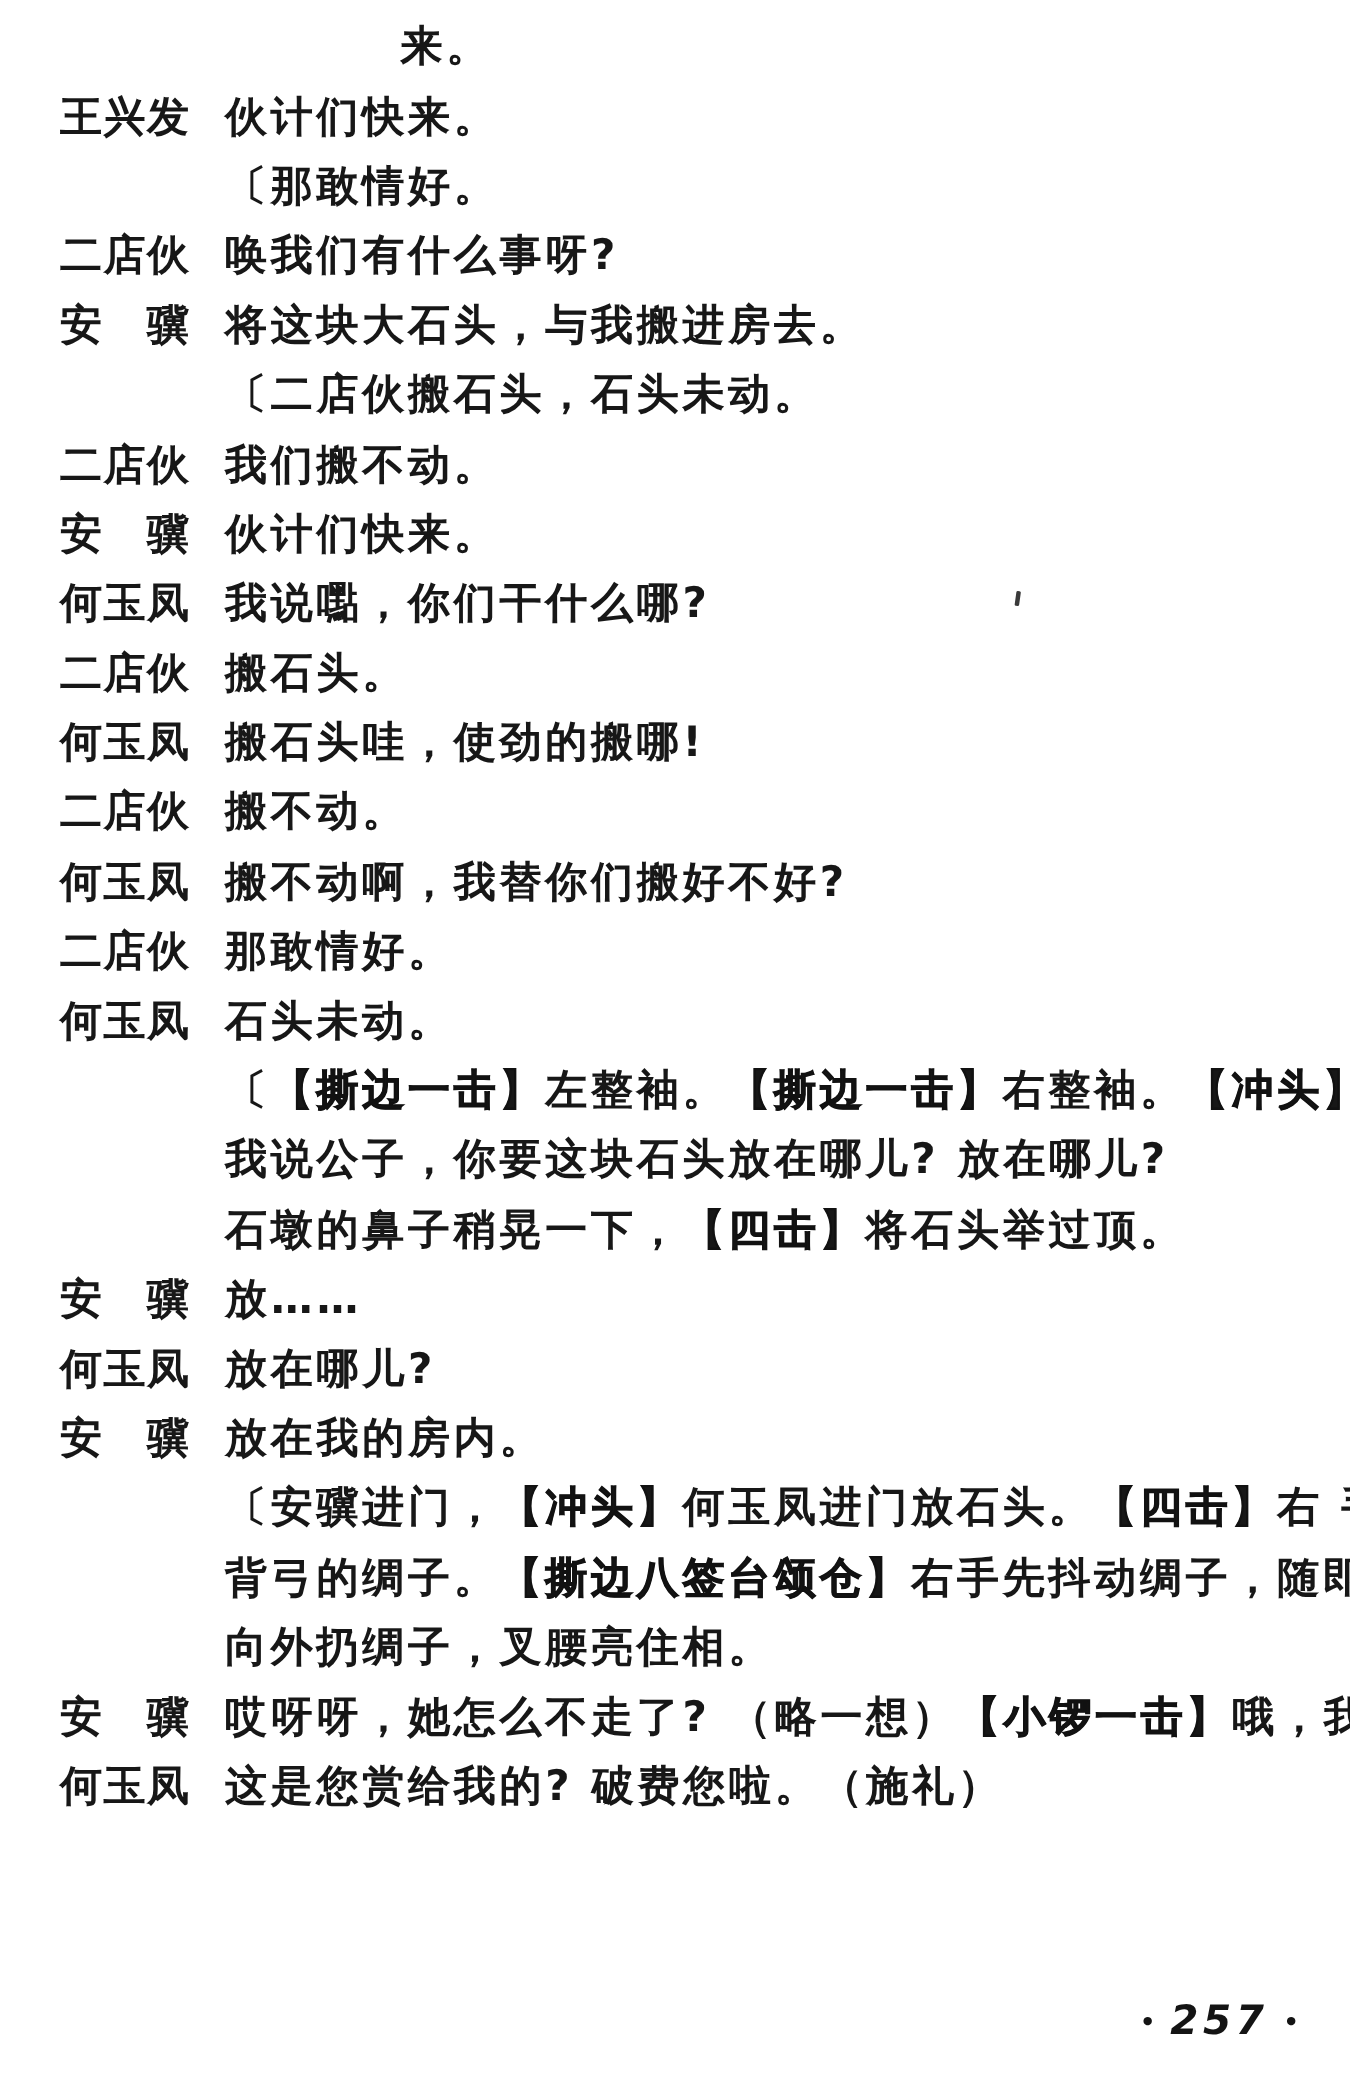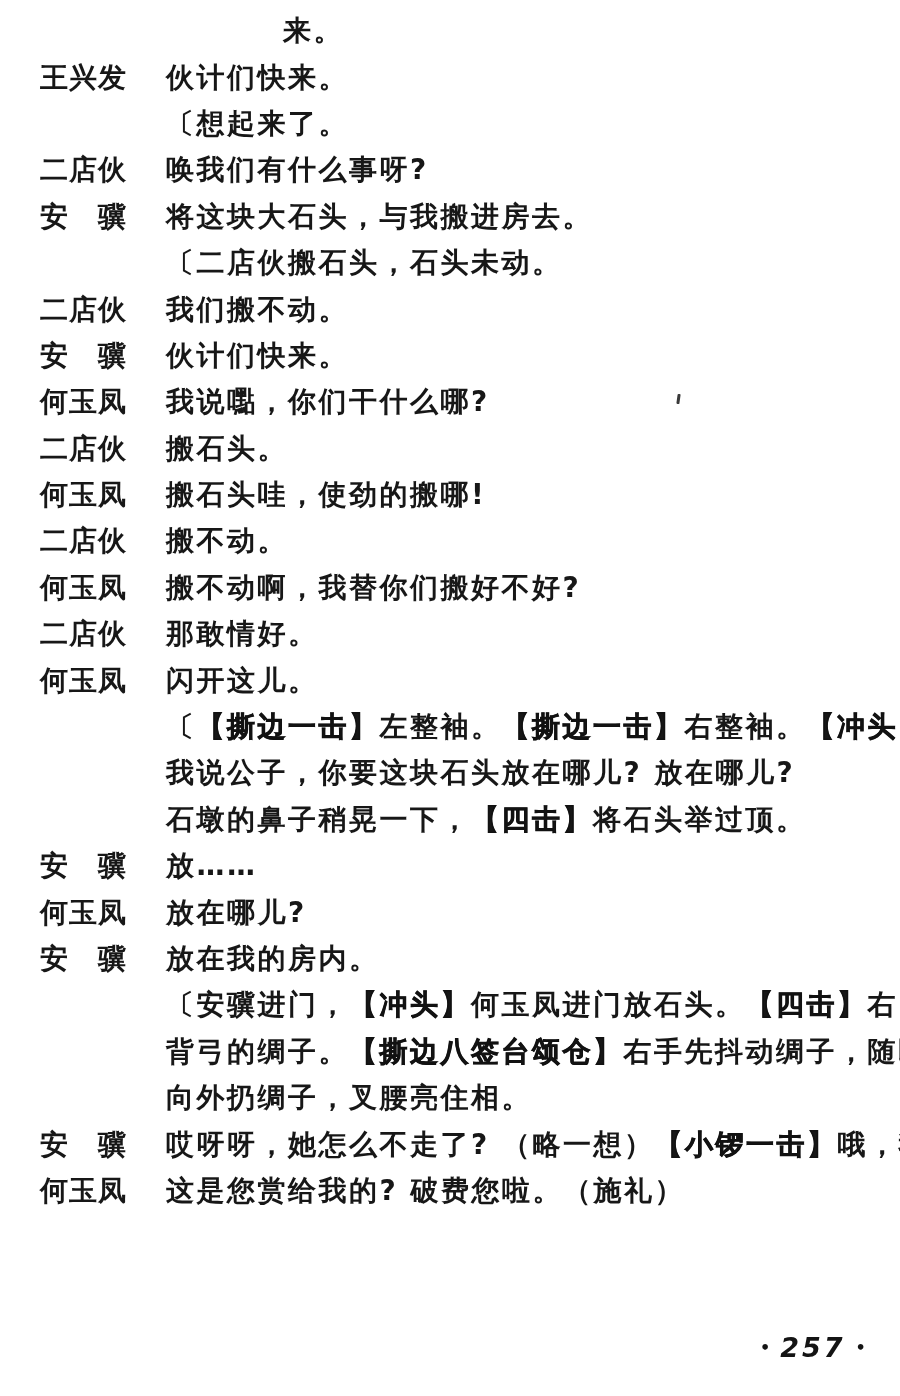--- a/index.html
+++ b/index.html
@@ -29,21 +29,21 @@
     align-items: center;
     height: 46.4px;
     padding-left: 40px;
     font-size: 28px;
     line-height: 1;
     white-space: nowrap;
   }
   .speaker {
     display: inline-block;
     width: 86px;
-    margin-right: 40px;
+    margin-right: 24px;
     letter-spacing: 1px;
     flex: 0 0 auto;
   }
   .text {
     letter-spacing: 2.5px;
   }
   .row.deep .text {
     margin-left: 117px;
   }
   .notation {
@@ -87,21 +87,21 @@
       <div class="row deep">
         <span class="speaker"></span>
         <span class="text">来。</span>
       </div>
       <div class="row">
         <span class="speaker">王兴发</span>
         <span class="text">伙计们快来。</span>
       </div>
       <div class="row">
         <span class="speaker"></span>
-        <span class="text">〔想起来了。</span>
+        <span class="text">〔那敢情好。</span>
       </div>
       <div class="row">
         <span class="speaker">二店伙</span>
         <span class="text">唤我们有什么事呀?</span>
       </div>
       <div class="row">
         <span class="speaker">安　骥</span>
         <span class="text">将这块大石头，与我搬进房去。</span>
       </div>
       <div class="row">
@@ -135,21 +135,21 @@
       <div class="row">
         <span class="speaker">何玉凤</span>
         <span class="text">搬不动啊，我替你们搬好不好?</span>
       </div>
       <div class="row">
         <span class="speaker">二店伙</span>
         <span class="text">那敢情好。</span>
       </div>
       <div class="row">
         <span class="speaker">何玉凤</span>
-        <span class="text">闪开这儿。</span>
+        <span class="text">石头未动。</span>
       </div>
       <div class="row">
         <span class="speaker"></span>
         <span class="text">〔<span class="notation">【撕边一击】</span>左整袖。<span class="notation">【撕边一击】</span>右整袖。<span class="notation">【冲头】</span>手 握</span>
       </div>
       <div class="row">
         <span class="speaker"></span>
         <span class="text">我说公子，你要这块石头放在哪儿? 放在哪儿?</span>
       </div>
       <div class="row">

